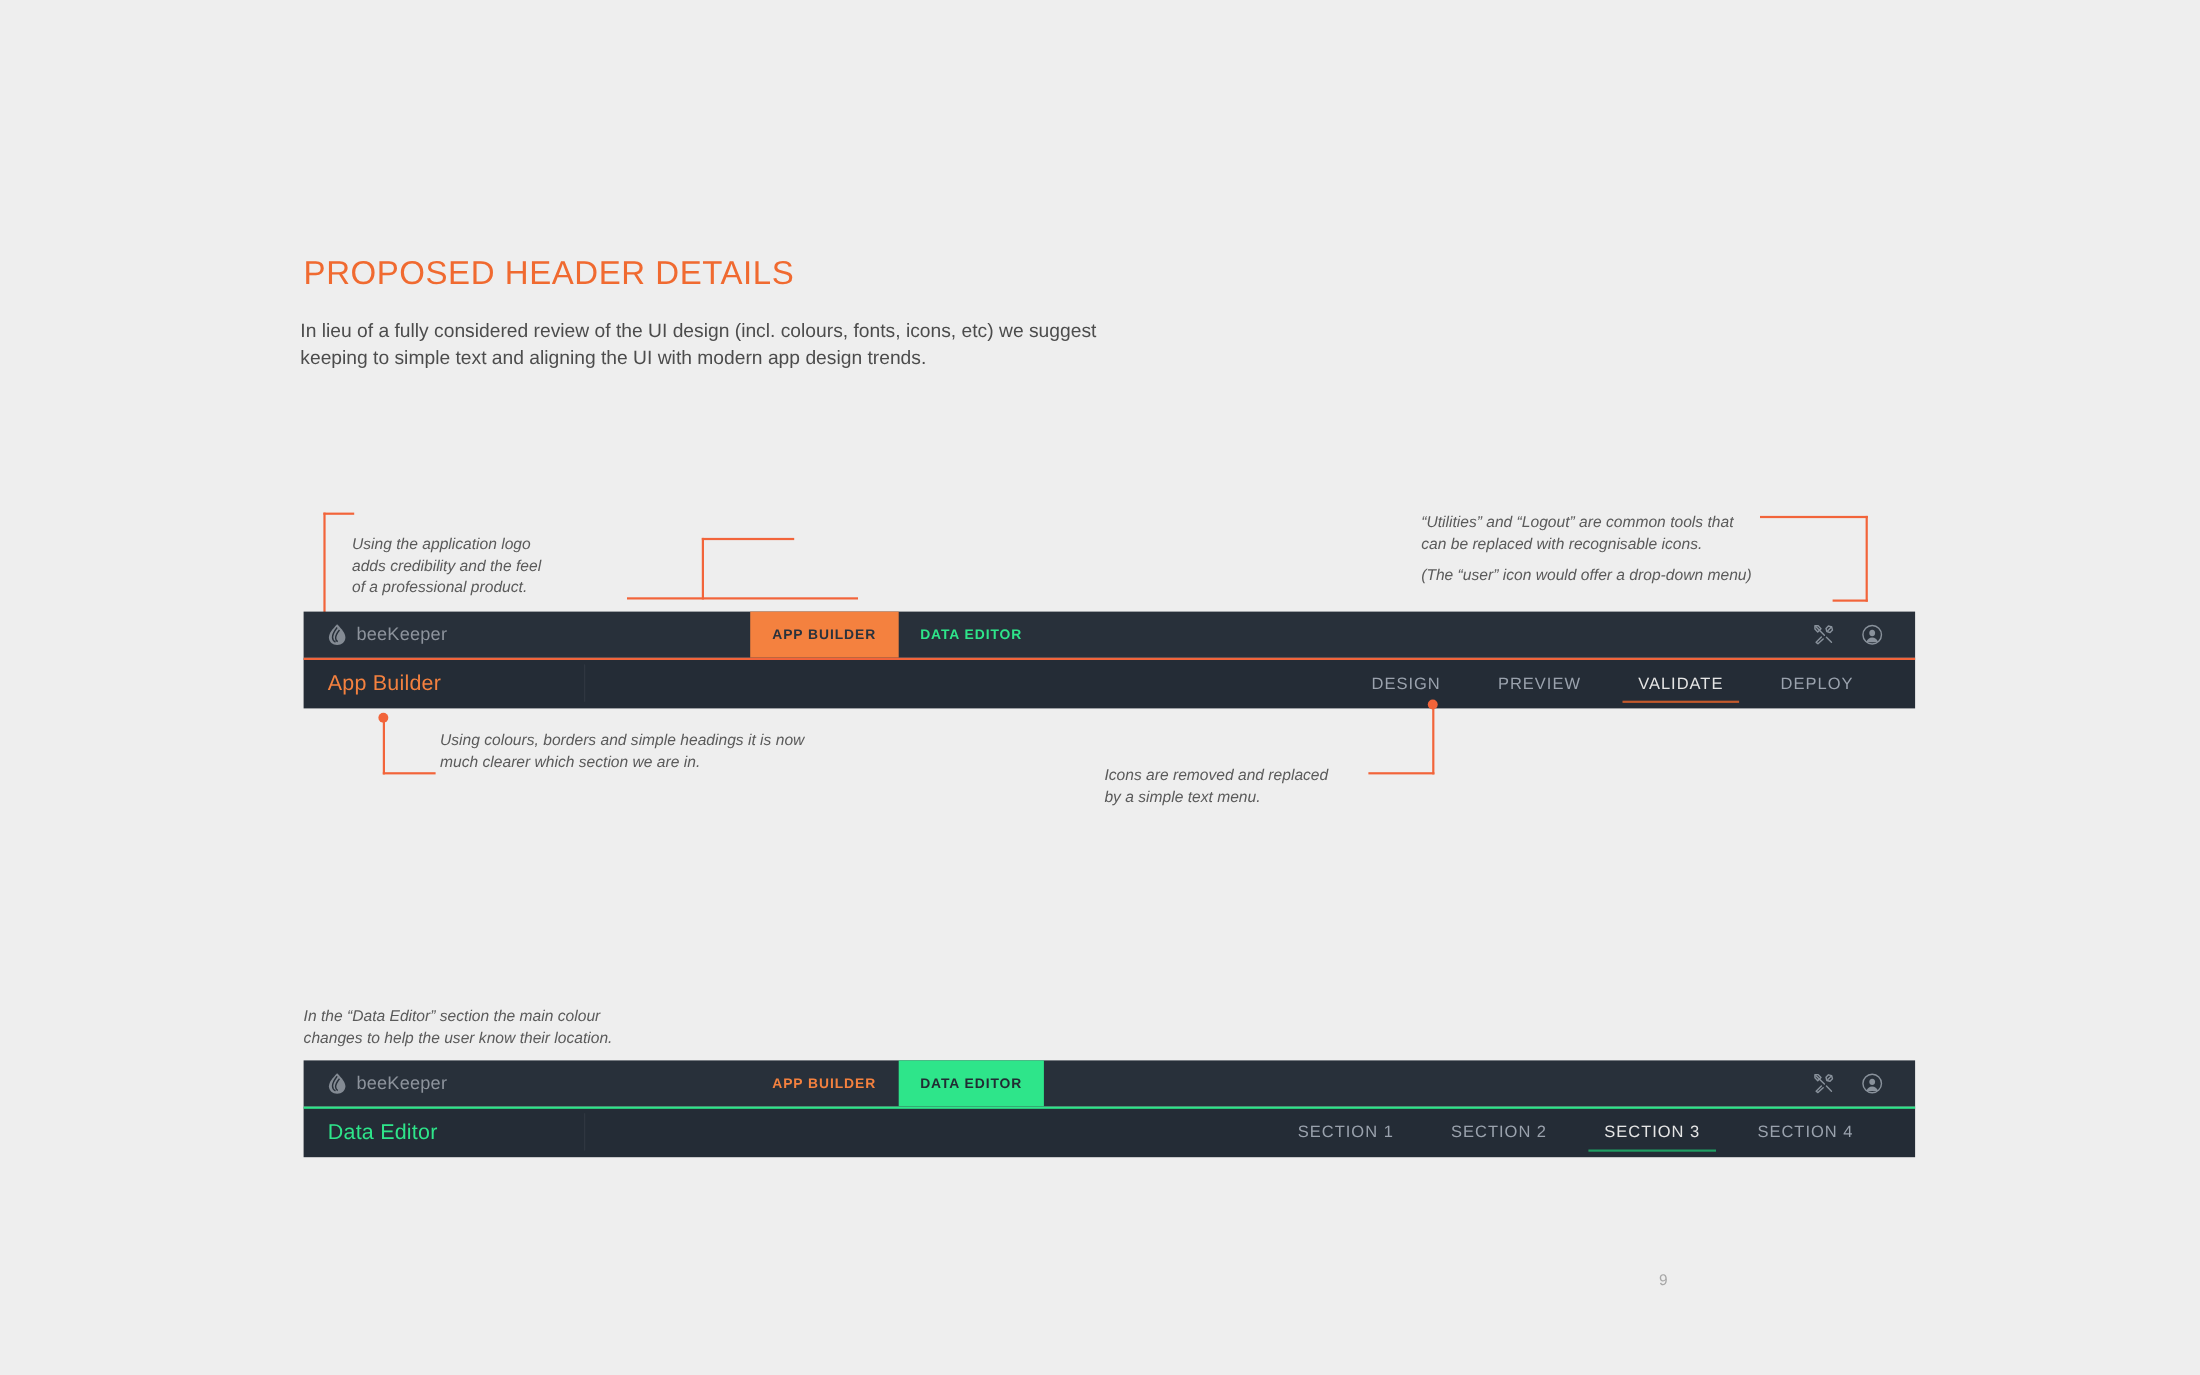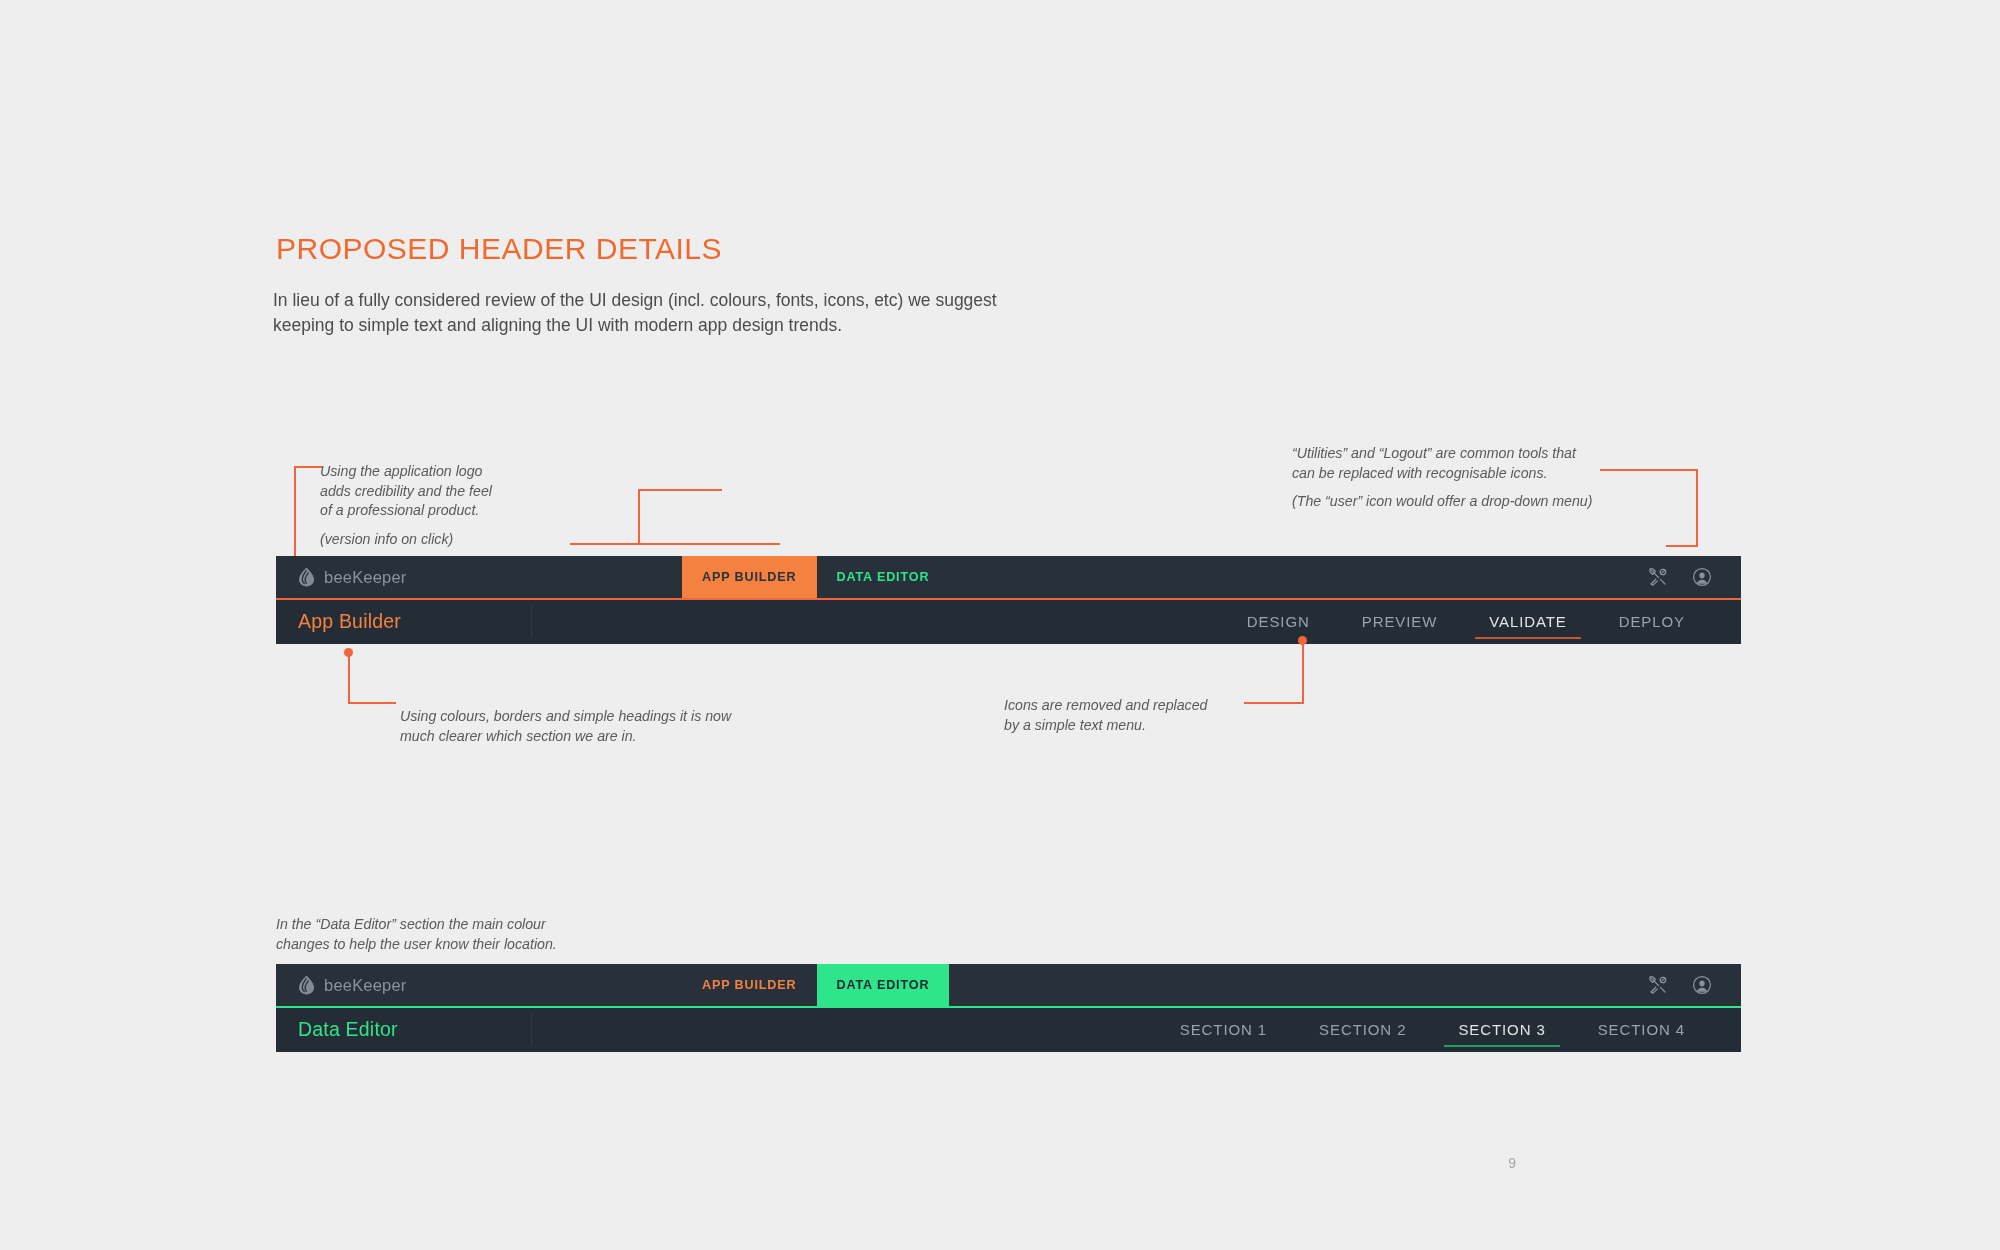--- a/index.html
+++ b/index.html
@@ -111,39 +111,39 @@
   }
 </style>
 </head>
 <body>
 
 <div class="page">
 
   <div class="page-title">PROPOSED HEADER DETAILS</div>
   <div class="intro">In lieu of a fully considered review of the UI design (incl. colours, fonts, icons, etc) we suggest keeping to simple text and aligning the UI with modern app design trends.</div>
 
-  <div class="note" style="left:320px; top:462px; width:210px;">
+  <div class="note" style="left:320px; top:486px; width:210px;">
     <span>Using the application logo</span><br>
     <span>adds credibility and the feel</span><br>
     <span>of a professional product.</span>
     <span class="sub">(version info on click)</span>
   </div>
   <div class="callout" style="left:294px; top:466px; width:40px; height:120px;">
     <div class="cl-h" style="left:0; top:0; width:28px;"></div>
     <div class="cl-v" style="left:0; top:0; height:116px;"></div>
     <div class="cl-dot" style="left:-3.5px; top:112px;"></div>
   </div>
 
   <div class="callout" style="left:574px; top:489px; width:150px; height:60px;">
     <div class="cl-h" style="left:64px; top:0; width:84px;"></div>
     <div class="cl-v" style="left:64px; top:0; height:56px;"></div>
     <div class="cl-h" style="left:-4px; top:54px; width:210px;"></div>
   </div>
 
-  <div class="note" style="left:1292px; top:444px; width:330px;">
+  <div class="note" style="left:1292px; top:466px; width:330px;">
     <span>“Utilities” and “Logout” are common tools that</span><br>
     <span>can be replaced with recognisable icons.</span>
     <span class="sub">(The “user” icon would offer a drop-down menu)</span>
   </div>
   <div class="callout" style="left:1600px; top:469px; width:110px; height:120px;">
     <div class="cl-h" style="left:0; top:0; width:98px;"></div>
     <div class="cl-v" style="left:96px; top:0; height:78px;"></div>
     <div class="cl-h" style="left:66px; top:76px; width:32px;"></div>
   </div>
 
@@ -210,21 +210,21 @@
         </div>
       </div>
     </div>
   </div>
 
   <div class="callout" style="left:348px; top:648px; width:50px; height:60px;">
     <div class="cl-dot" style="left:-4.5px; top:0;"></div>
     <div class="cl-v" style="left:0; top:4px; height:52px;"></div>
     <div class="cl-h" style="left:0; top:54px; width:48px;"></div>
   </div>
-  <div class="note" style="left:400px; top:707px; width:360px;">
+  <div class="note" style="left:400px; top:664px; width:360px;">
     <span>Using colours, borders and simple headings it is now</span><br>
     <span>much clearer which section we are in.</span>
   </div>
 
   <div class="callout" style="left:1302px; top:636px; width:54px; height:72px;">
     <div class="cl-dot" style="left:-4.5px; top:0;"></div>
     <div class="cl-v" style="left:0; top:4px; height:64px;"></div>
     <div class="cl-h" style="left:-58px; top:66px; width:60px;"></div>
   </div>
   <div class="note" style="left:1004px; top:696px; width:250px;">

